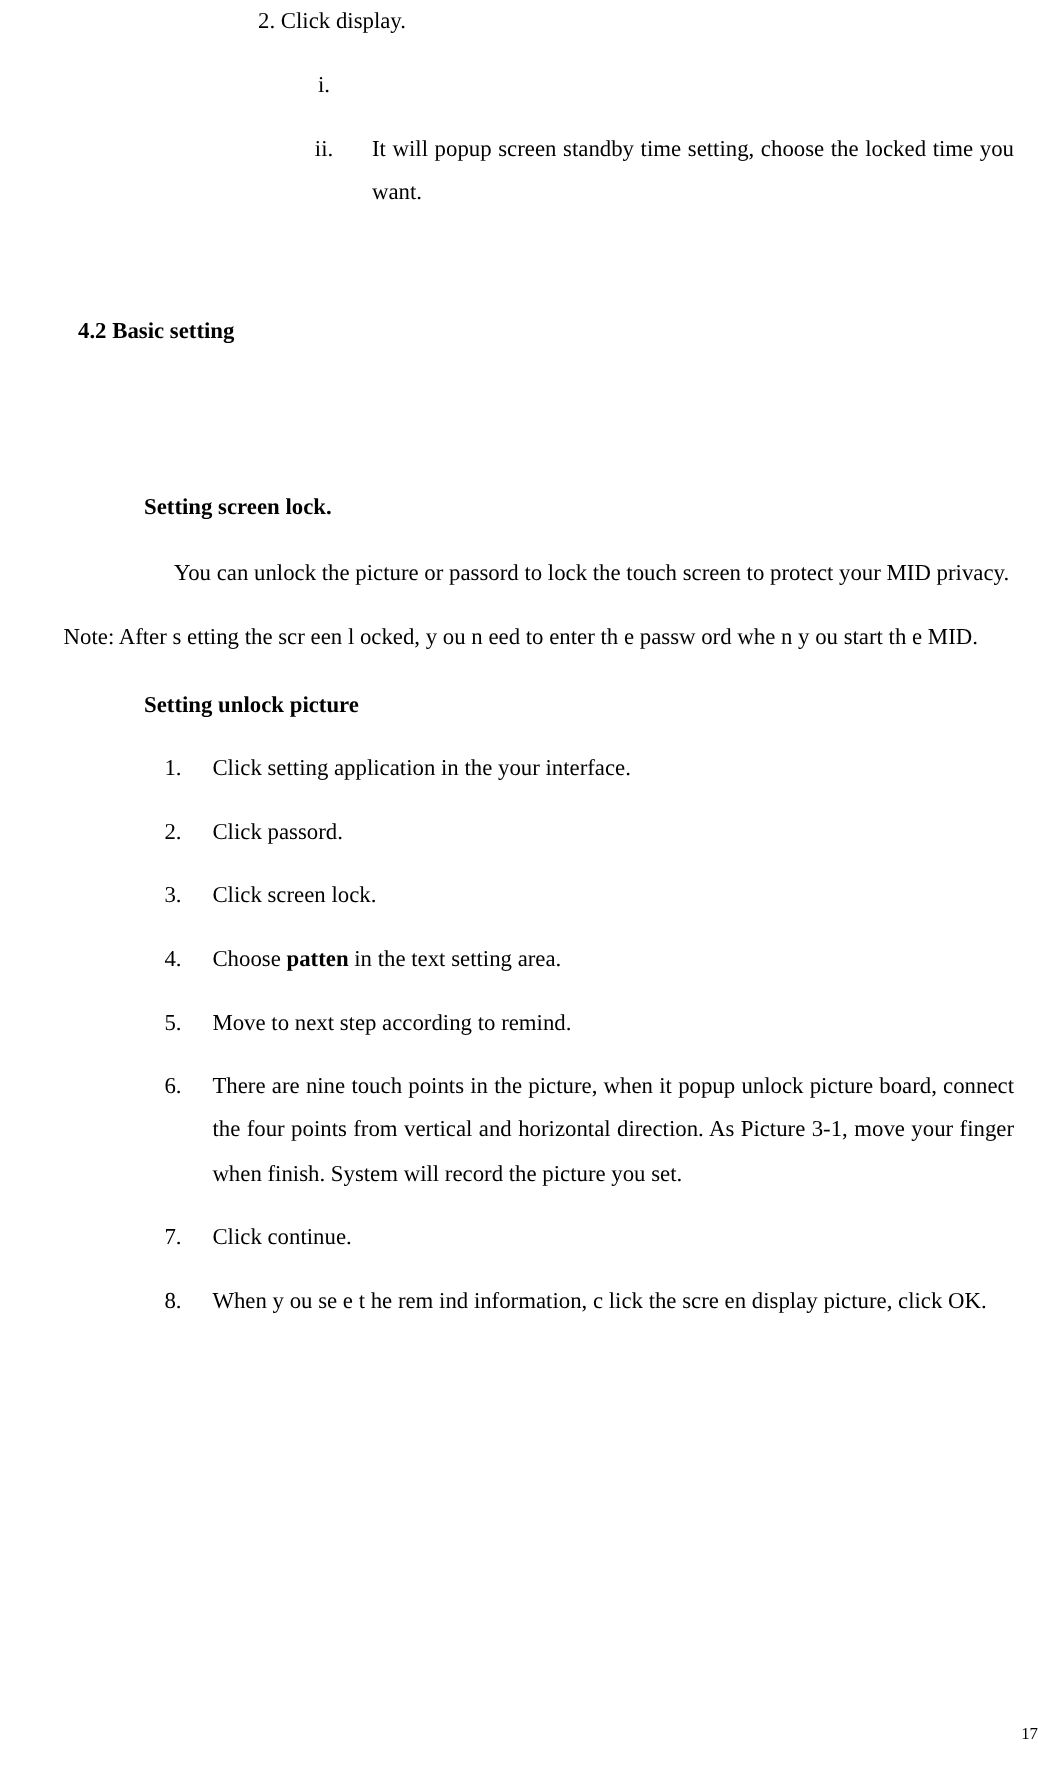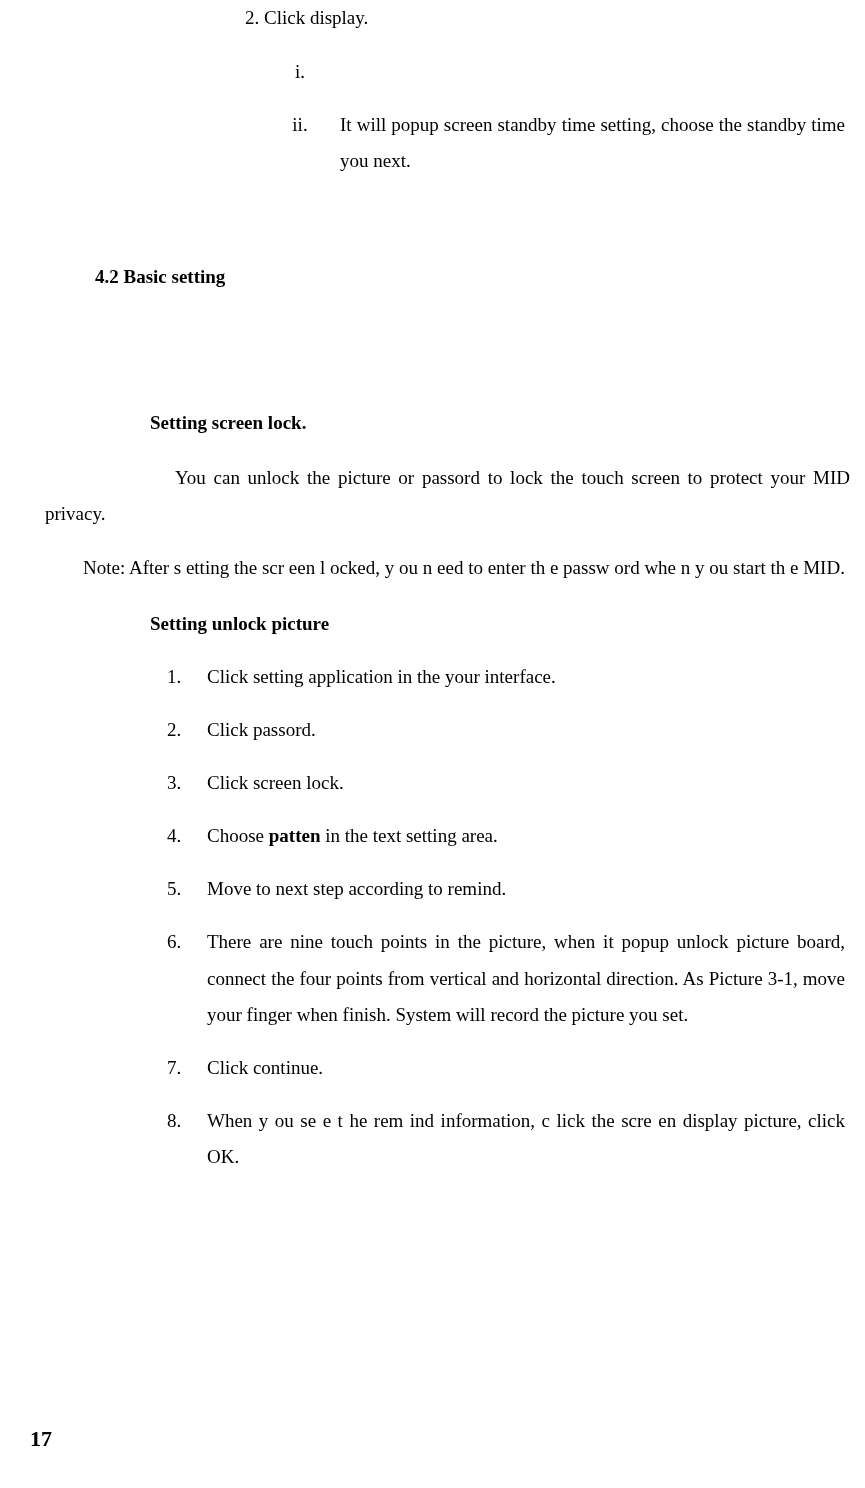--- a/index.html
+++ b/index.html
@@ -8,21 +8,20 @@
       line-height: 1.9;
       color: #000;
       margin: 0;
       padding: 0;
       width: 865px;
     }
     .page {
       padding: 0 15px 40px 15px;
       position: relative;
       min-height: 1440px;
-      margin-left: 30px;
     }
     .step2 {
       margin-left: 200px;
       margin-top: 0;
     }
     .roman-list {
       margin-left: 215px;
       margin-top: 18px;
     }
     .roman-item {
@@ -82,40 +81,39 @@
     .num-body {
       flex: 1;
       text-align: justify;
       padding-right: 5px;
     }
     .page-number {
       position: absolute;
       bottom: 20px;
       left: 0;
       right: 0;
-      text-align: left;
-      font-size: 22px;
-      font-weight: bold;
+      text-align: right;
+      font-size: 14px;
     }
     b { font-weight: bold; }
   </style>
 </head>
 <body>
 
 <div class="page">
 
   <div class="step2">2. Click display.</div>
 
   <div class="roman-list">
     <div class="roman-item">
       <div class="roman-marker">i.</div>
     </div>
     <div class="roman-item">
       <div class="roman-marker">ii.</div>
-      <div class="roman-body">It will popup screen standby time setting, choose the standby time you next.</div>
+      <div class="roman-body">It will popup screen standby time setting, choose the locked time you want.</div>
     </div>
   </div>
 
   <div class="section-heading">4.2 Basic setting</div>
 
   <div class="sub-heading">Setting screen lock.</div>
 
   <div class="intro-para">
     <span class="first-line">You can unlock the picture or passord to lock the touch screen to protect your MID privacy.</span>
   </div>

